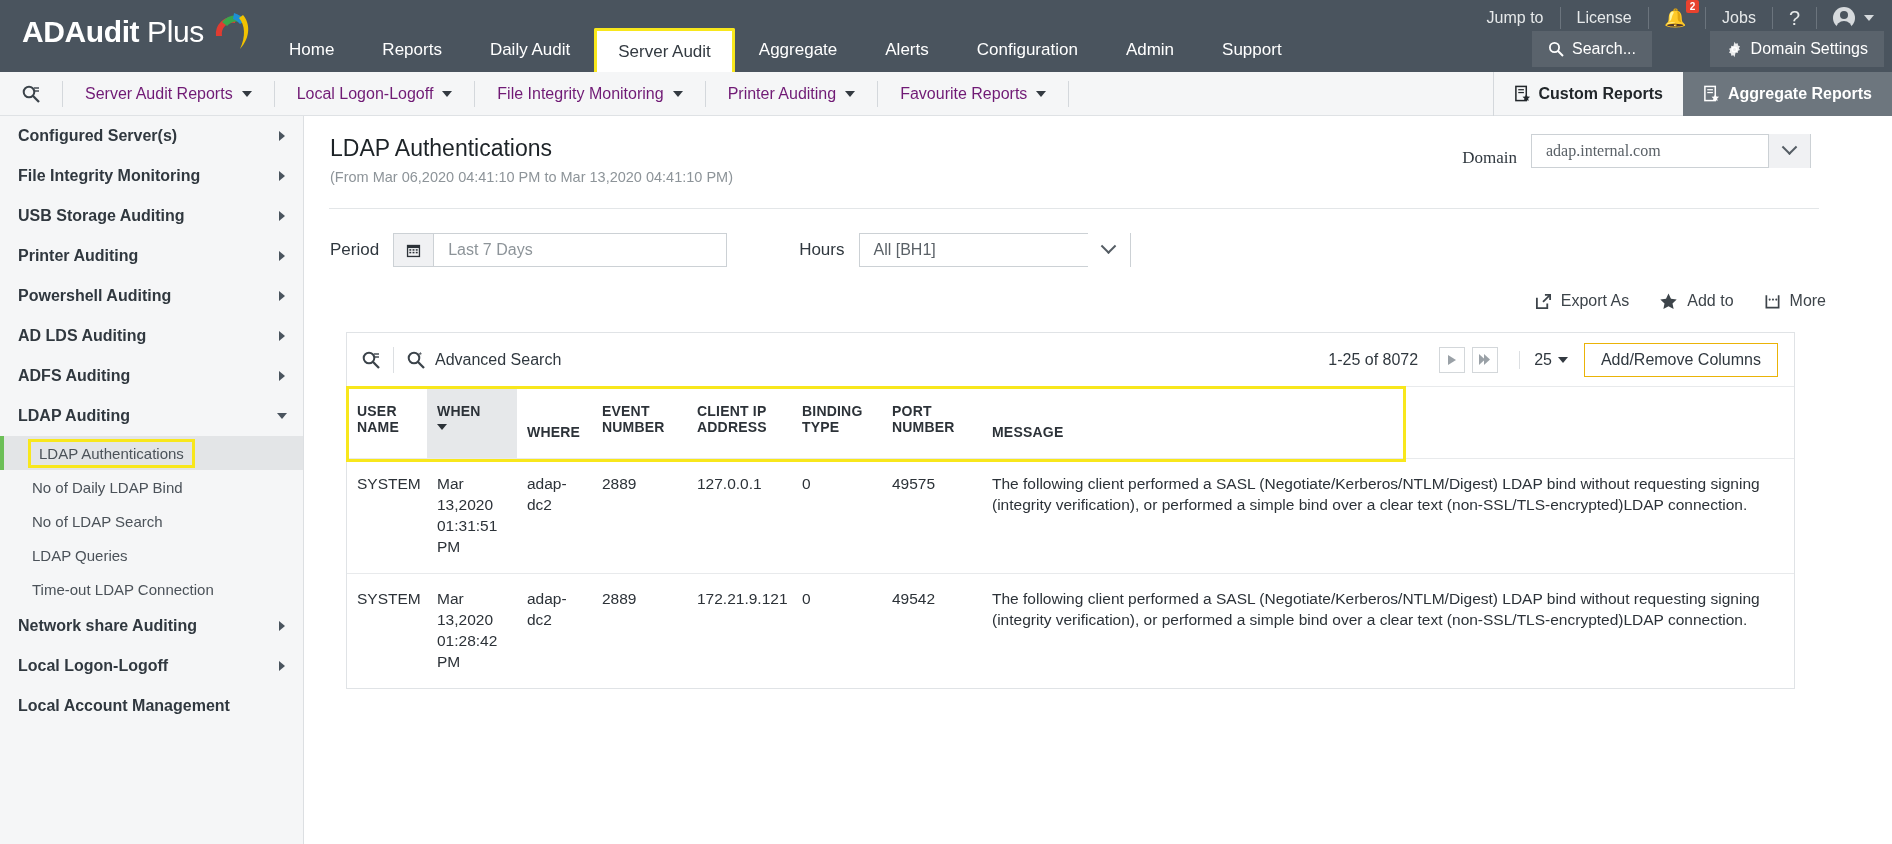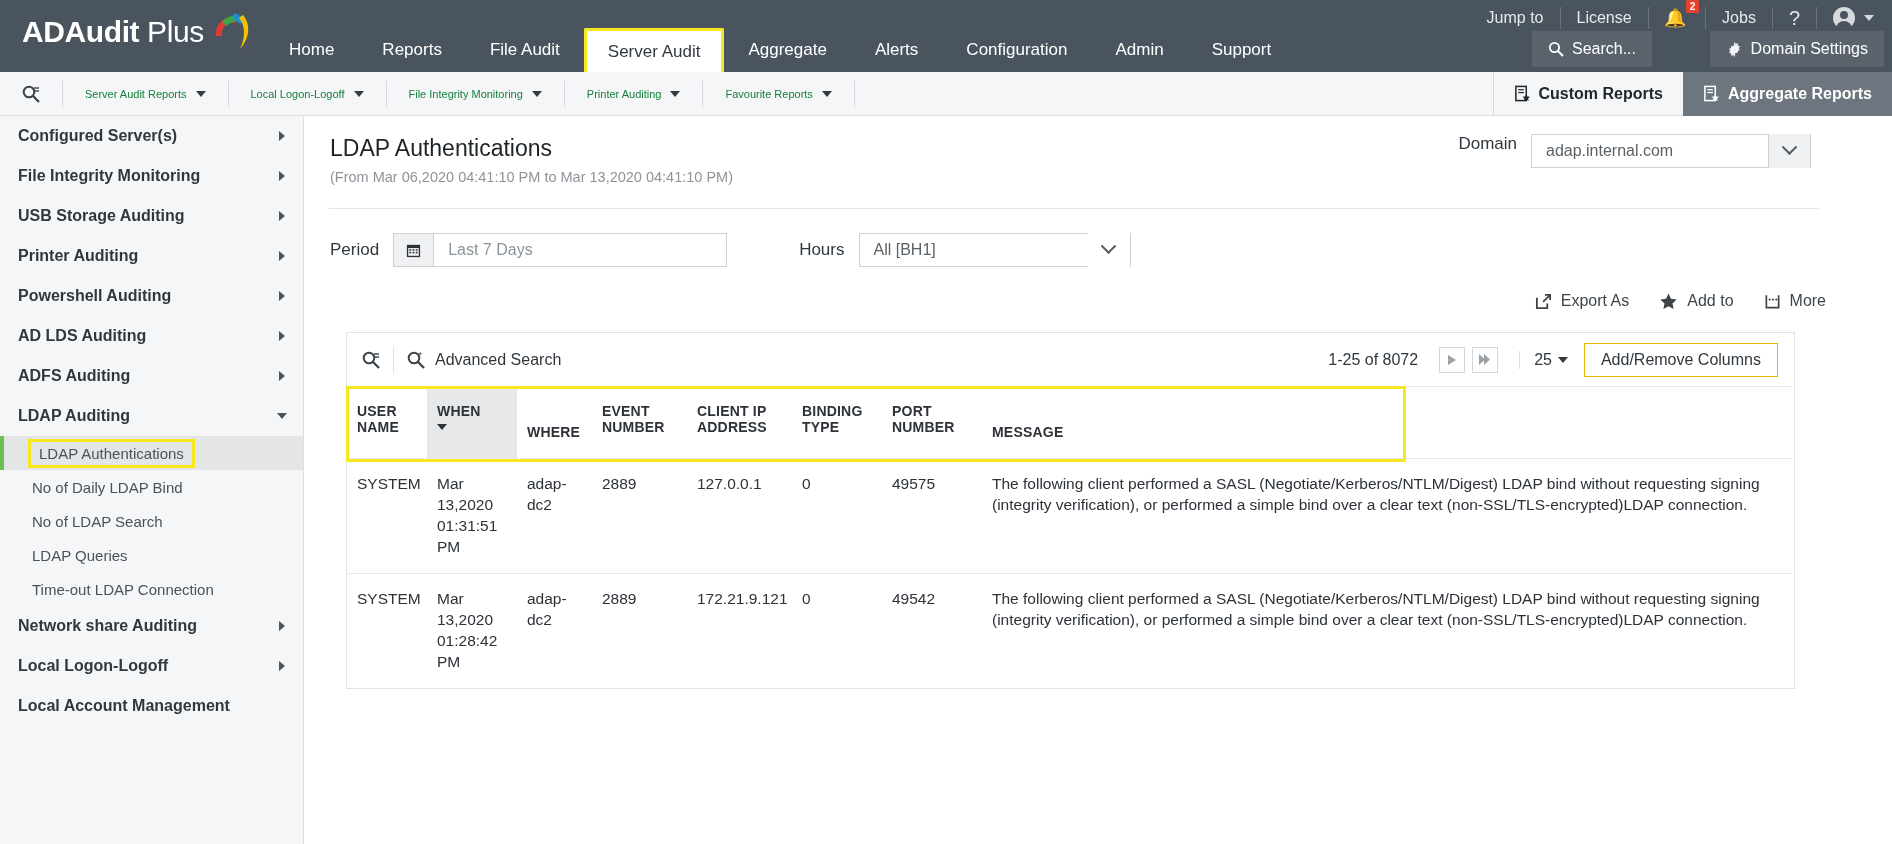--- a/index.html
+++ b/index.html
@@ -92,21 +92,21 @@
   }
 
   
   .subnav {
     position: absolute; top: 72px; left: 0; width: 1892px; height: 44px;
     background: #f5f6f7; border-bottom: 1px solid #dfe2e5;
     display: flex; align-items: center;
   }
   .subnav-search { width: 62px; display: flex; justify-content: center; }
   .subnav-item {
-    font-size: 11px; color: #15803d; padding: 0 22px; height: 26px;
+    font-size: 16px; color: #701a75; padding: 0 22px; height: 26px;
     display: flex; align-items: center; gap: 9px; white-space: nowrap;
     border-right: 1px solid #d4d8dc;
     text-align: center;
   }
   .subnav-item.first { border-left: 1px solid #d4d8dc; }
   .tri-down {
     width: 0; height: 0; border-left: 5px solid transparent;
     border-right: 5px solid transparent; border-top: 6px solid #333a41;
   }
   .subnav-right {
@@ -165,21 +165,21 @@
   .page-title {
     position: absolute; left: 25px; top: 19px;
     font-size: 23px; color: #1d2327; font-weight: normal;
   }
   .page-sub {
     position: absolute; left: 25px; top: 53px;
     font-size: 14.5px; color: #8d9499;
   }
   .domain-wrap {
     position: absolute; right: 81px; top: 18px;
-    display: flex; align-items: flex-start; gap: 14px;
+    display: flex; align-items: flex-end; gap: 14px; font-family: Liberation Serif, serif;
   }
   .domain-label { font-size: 17px; color: #30383f; }
   .domain-select {
     width: 280px; height: 34px; border: 1px solid #ccd1d5; background: #fff;
     display: flex; align-items: center;
   }
   .domain-val { flex: 1; padding-left: 14px; font-size: 16px; color: #5a6167; }
   .domain-btn {
     width: 42px; height: 34px; background: #f0f1f3;
     border-left: 1px solid #ccd1d5;
@@ -320,21 +320,21 @@
       </div>
     <div class="util-item">
       <span class="avatar-circle"></span>
       <span class="caret-down"></span>
     </div>
   </div>
 
   <div class="mainnav">
     <a href="#">Home</a>
     <a href="#">Reports</a>
-    <a href="#">File Audit</a>
+    <a href="#">Daily Audit</a>
     <a href="#" class="active">Server Audit</a>
     <a href="#">Aggregate</a>
     <a href="#">Alerts</a>
     <a href="#">Configuration</a>
     <a href="#">Admin</a>
     <a href="#">Support</a>
   </div>
 
   <div class="topsearch">
     <span class="icon">

